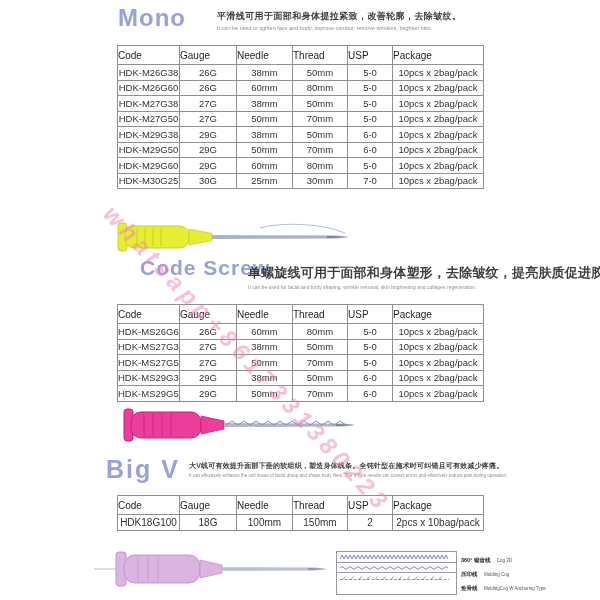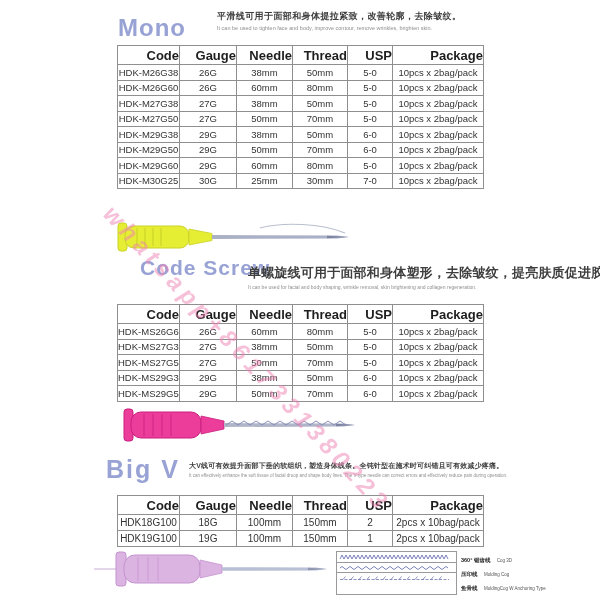--- a/index.html
+++ b/index.html
@@ -3,35 +3,35 @@
 <meta charset="utf-8">
 <style>
   *{margin:0;padding:0;box-sizing:border-box}
   html,body{width:600px;height:600px;background:#fff;
     font-family:"Liberation Sans","DejaVu Sans",sans-serif}
   .page{position:relative;width:600px;height:600px;background:#fff;overflow:hidden}
   .abs{position:absolute}
   .logo{font-weight:bold;color:var(--title,#98a2d4);letter-spacing:1px;white-space:nowrap}
   .desc-zh{color:#3e3e3e;font-weight:600;white-space:nowrap}
   .desc-en{color:#8f8f8f;margin-top:2px;white-space:nowrap}
-  .title1{left:118px;top:14px;font-size:24px}
+  .title1{left:118px;top:4px;font-size:24px}
   .desc1{left:217px;top:10px}
   .desc1 .desc-zh{font-size:9px;letter-spacing:.4px}
   .desc1 .desc-en{font-size:5.5px}
   .title2{left:140px;top:256px;font-size:21px}
   .desc2{left:248px;top:264px}
   .desc2 .desc-zh{font-size:13px;letter-spacing:.2px}
   .desc2 .desc-en{font-size:5px}
   .title3{left:106px;top:455px;font-size:25px;letter-spacing:2px}
   .desc3{left:189px;top:461px}
   .desc3 .desc-zh{font-size:7px;letter-spacing:.2px}
   .desc3 .desc-en{font-size:4.5px}
   table{border-collapse:collapse;table-layout:fixed;background:#fff;width:366px}
-  th{font-weight:bold;font-size:13px;color:#1e1e1e;border:1px solid #8f8f8f;
-     height:19px;text-align:right;background:#fff}
+  th{font-weight:normal;font-size:10px;color:#1e1e1e;border:1px solid #8f8f8f;
+     height:19px;text-align:left;background:#fff}
   td{font-size:9.5px;color:#333;text-align:center;border:1px solid #8f8f8f;
      height:15.5px;padding:0;white-space:nowrap;overflow:hidden;background:#fff}
   .t1{left:117px;top:45px}
   .t2{left:117px;top:304px}
   .t3{left:117px;top:495px}
   .t3 td{height:16px;font-size:10px}
   .n1{left:115px;top:220px}
   .n2{left:118px;top:405px}
   .n3{left:94px;top:548px}
   .legend{left:336px;top:551px;display:flex;gap:4px}
@@ -260,28 +260,20 @@
       </thead>
     <tbody>
         <tr>
           <td>HDK18G100</td>
           <td>18G</td>
           <td>100mm</td>
           <td>150mm</td>
           <td>2</td>
           <td>2pcs x 10bag/pack</td>
         </tr>
-        <tr>
-          <td>HDK19G100</td>
-          <td>19G</td>
-          <td>100mm</td>
-          <td>150mm</td>
-          <td>1</td>
-          <td>2pcs x 10bag/pack</td>
-        </tr>
       </tbody>
   </table>
 
   <svg class="abs n3" width="240" height="40" viewBox="0 0 240 40">
     <path d="M0 21 H26" stroke="#c9aed4" stroke-width="1"></path>
     <rect x="22" y="4" width="10" height="34" rx="3" fill="#dcb4e2" stroke="#c493cf"></rect>
     <rect x="30" y="7" width="76" height="28" rx="11" fill="#dcb4e2" stroke="#c493cf"></rect>
     <path d="M44 9 V33 M54 9 V33 M64 9 V33" stroke="#cf9fd8" stroke-width="1.3" fill="none"></path>
     <polygon points="106,12 128,17 128,25 106,30" fill="#dcb4e2" stroke="#c493cf" stroke-width="0.8"></polygon>
     <polygon points="128,19.2 222,19.6 233,21 222,22.4 128,22.8" fill="#b9bfd4"></polygon>

